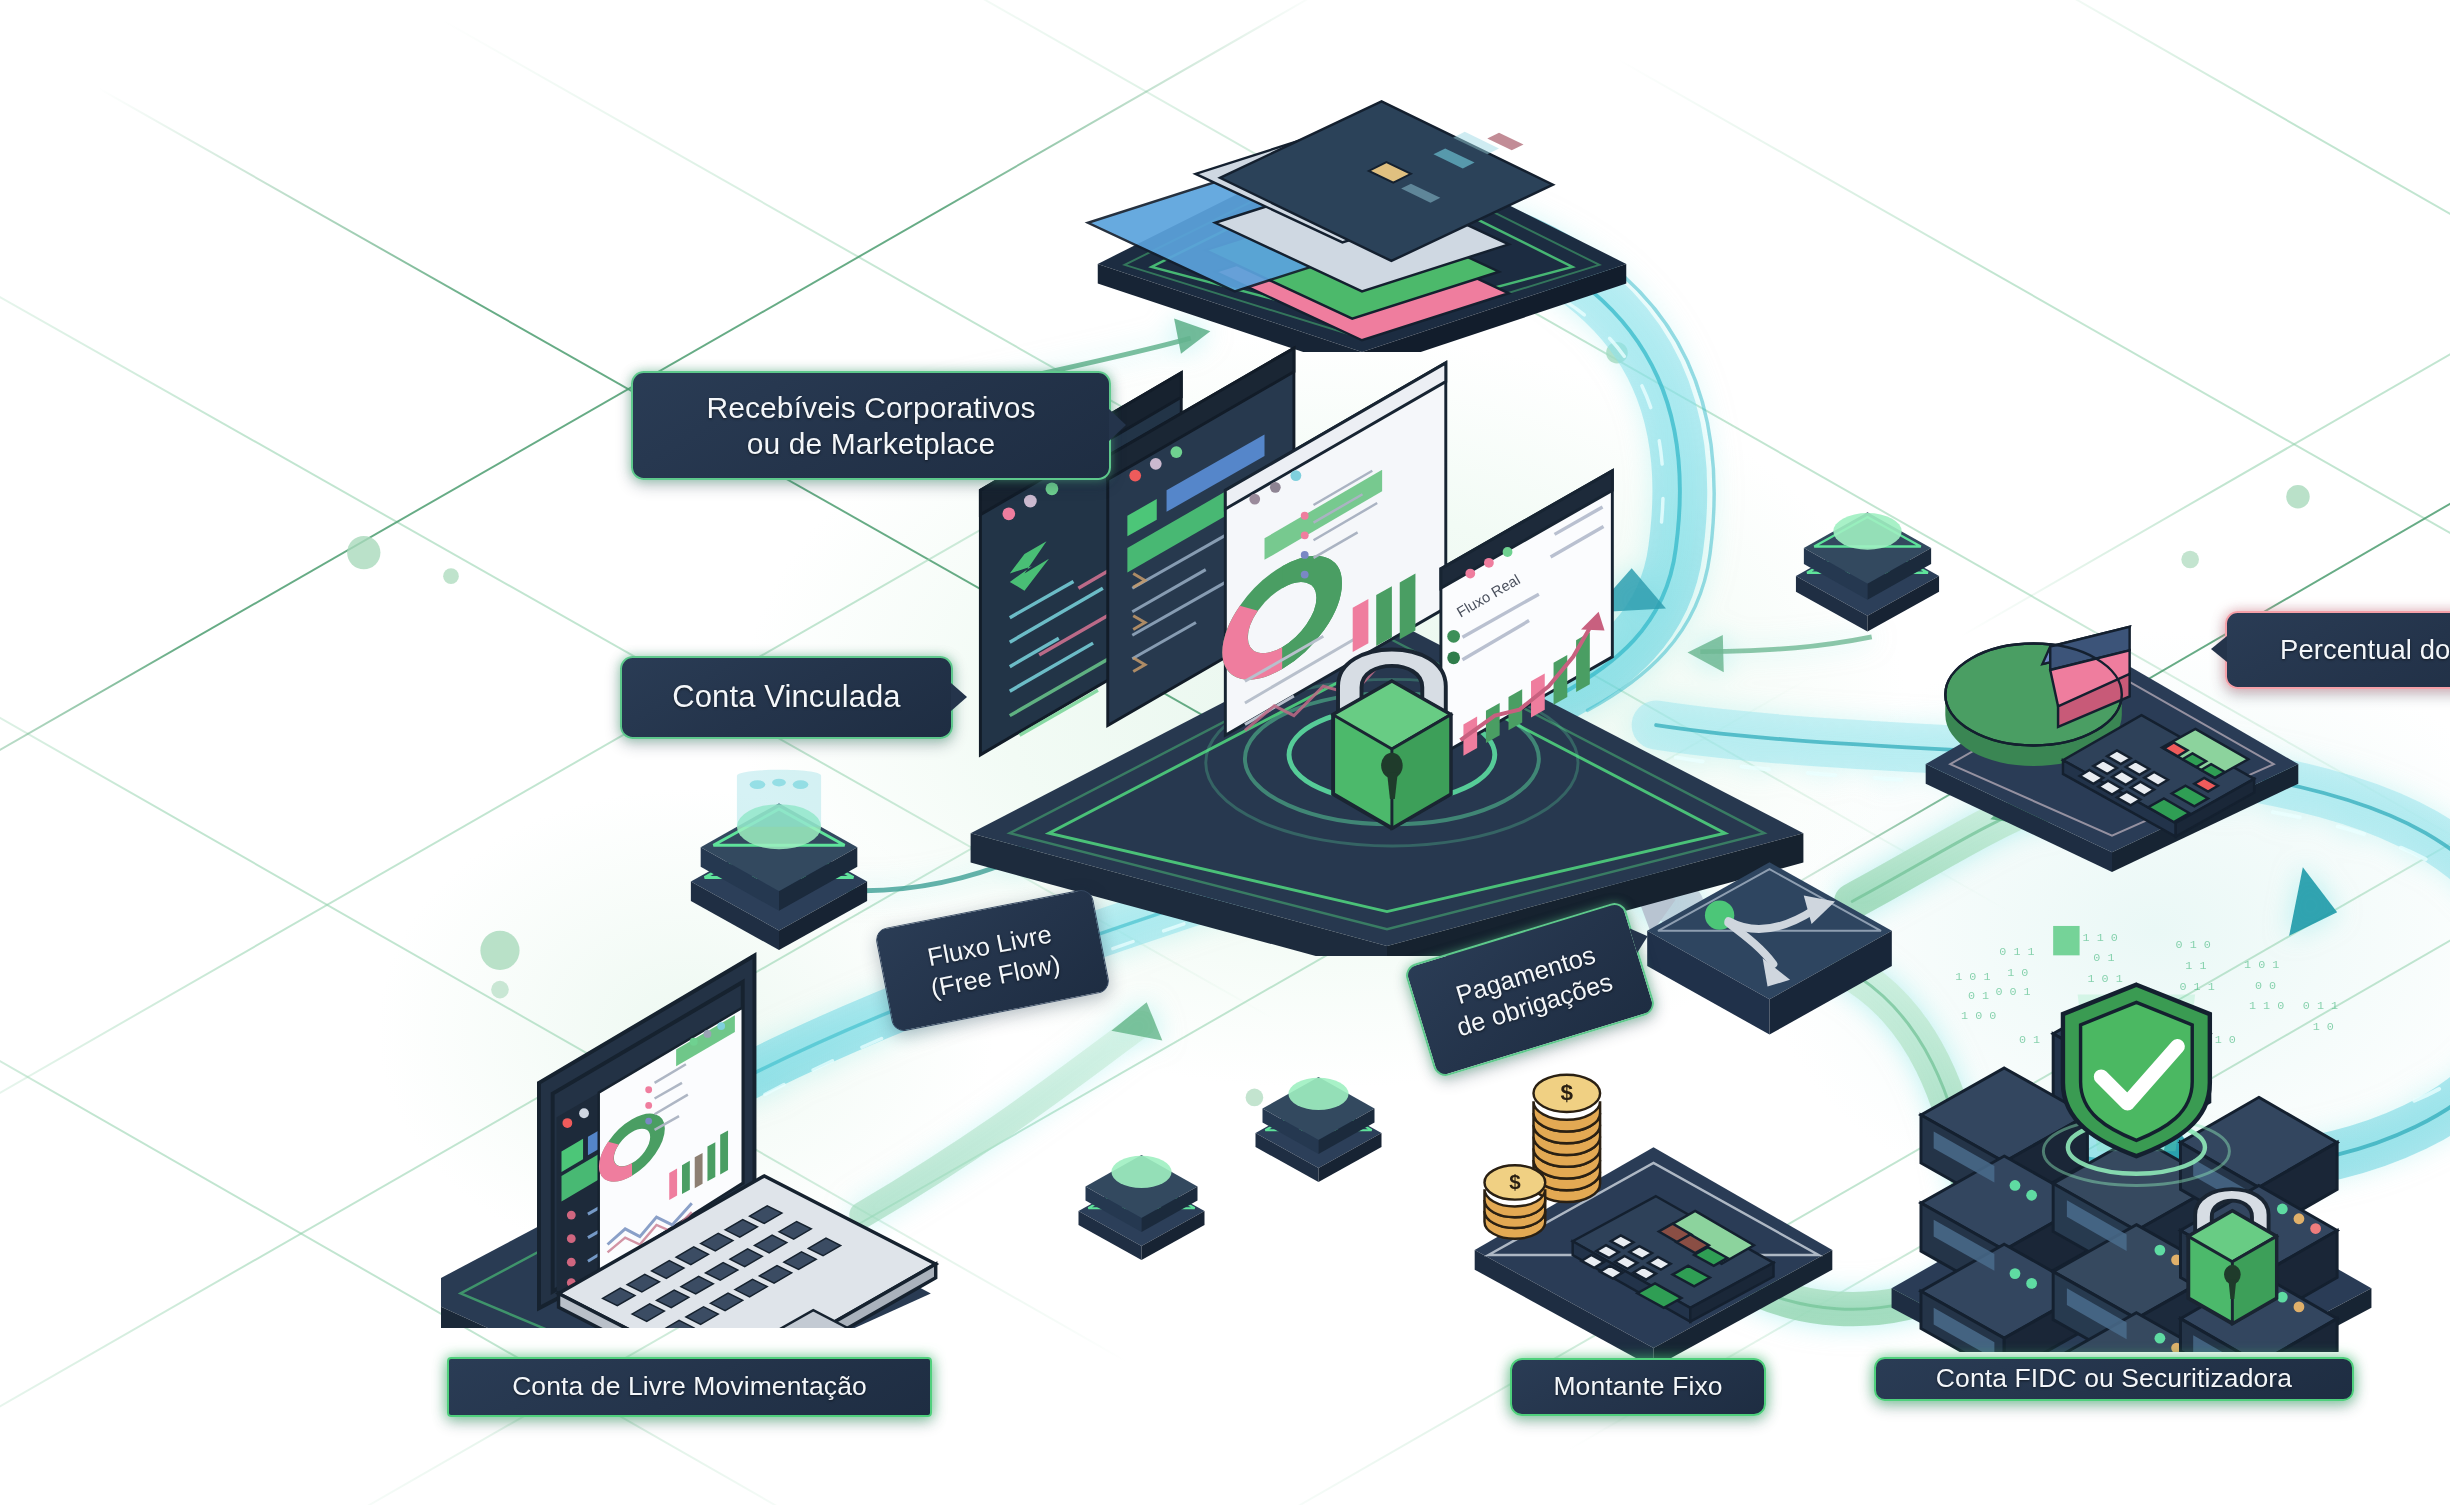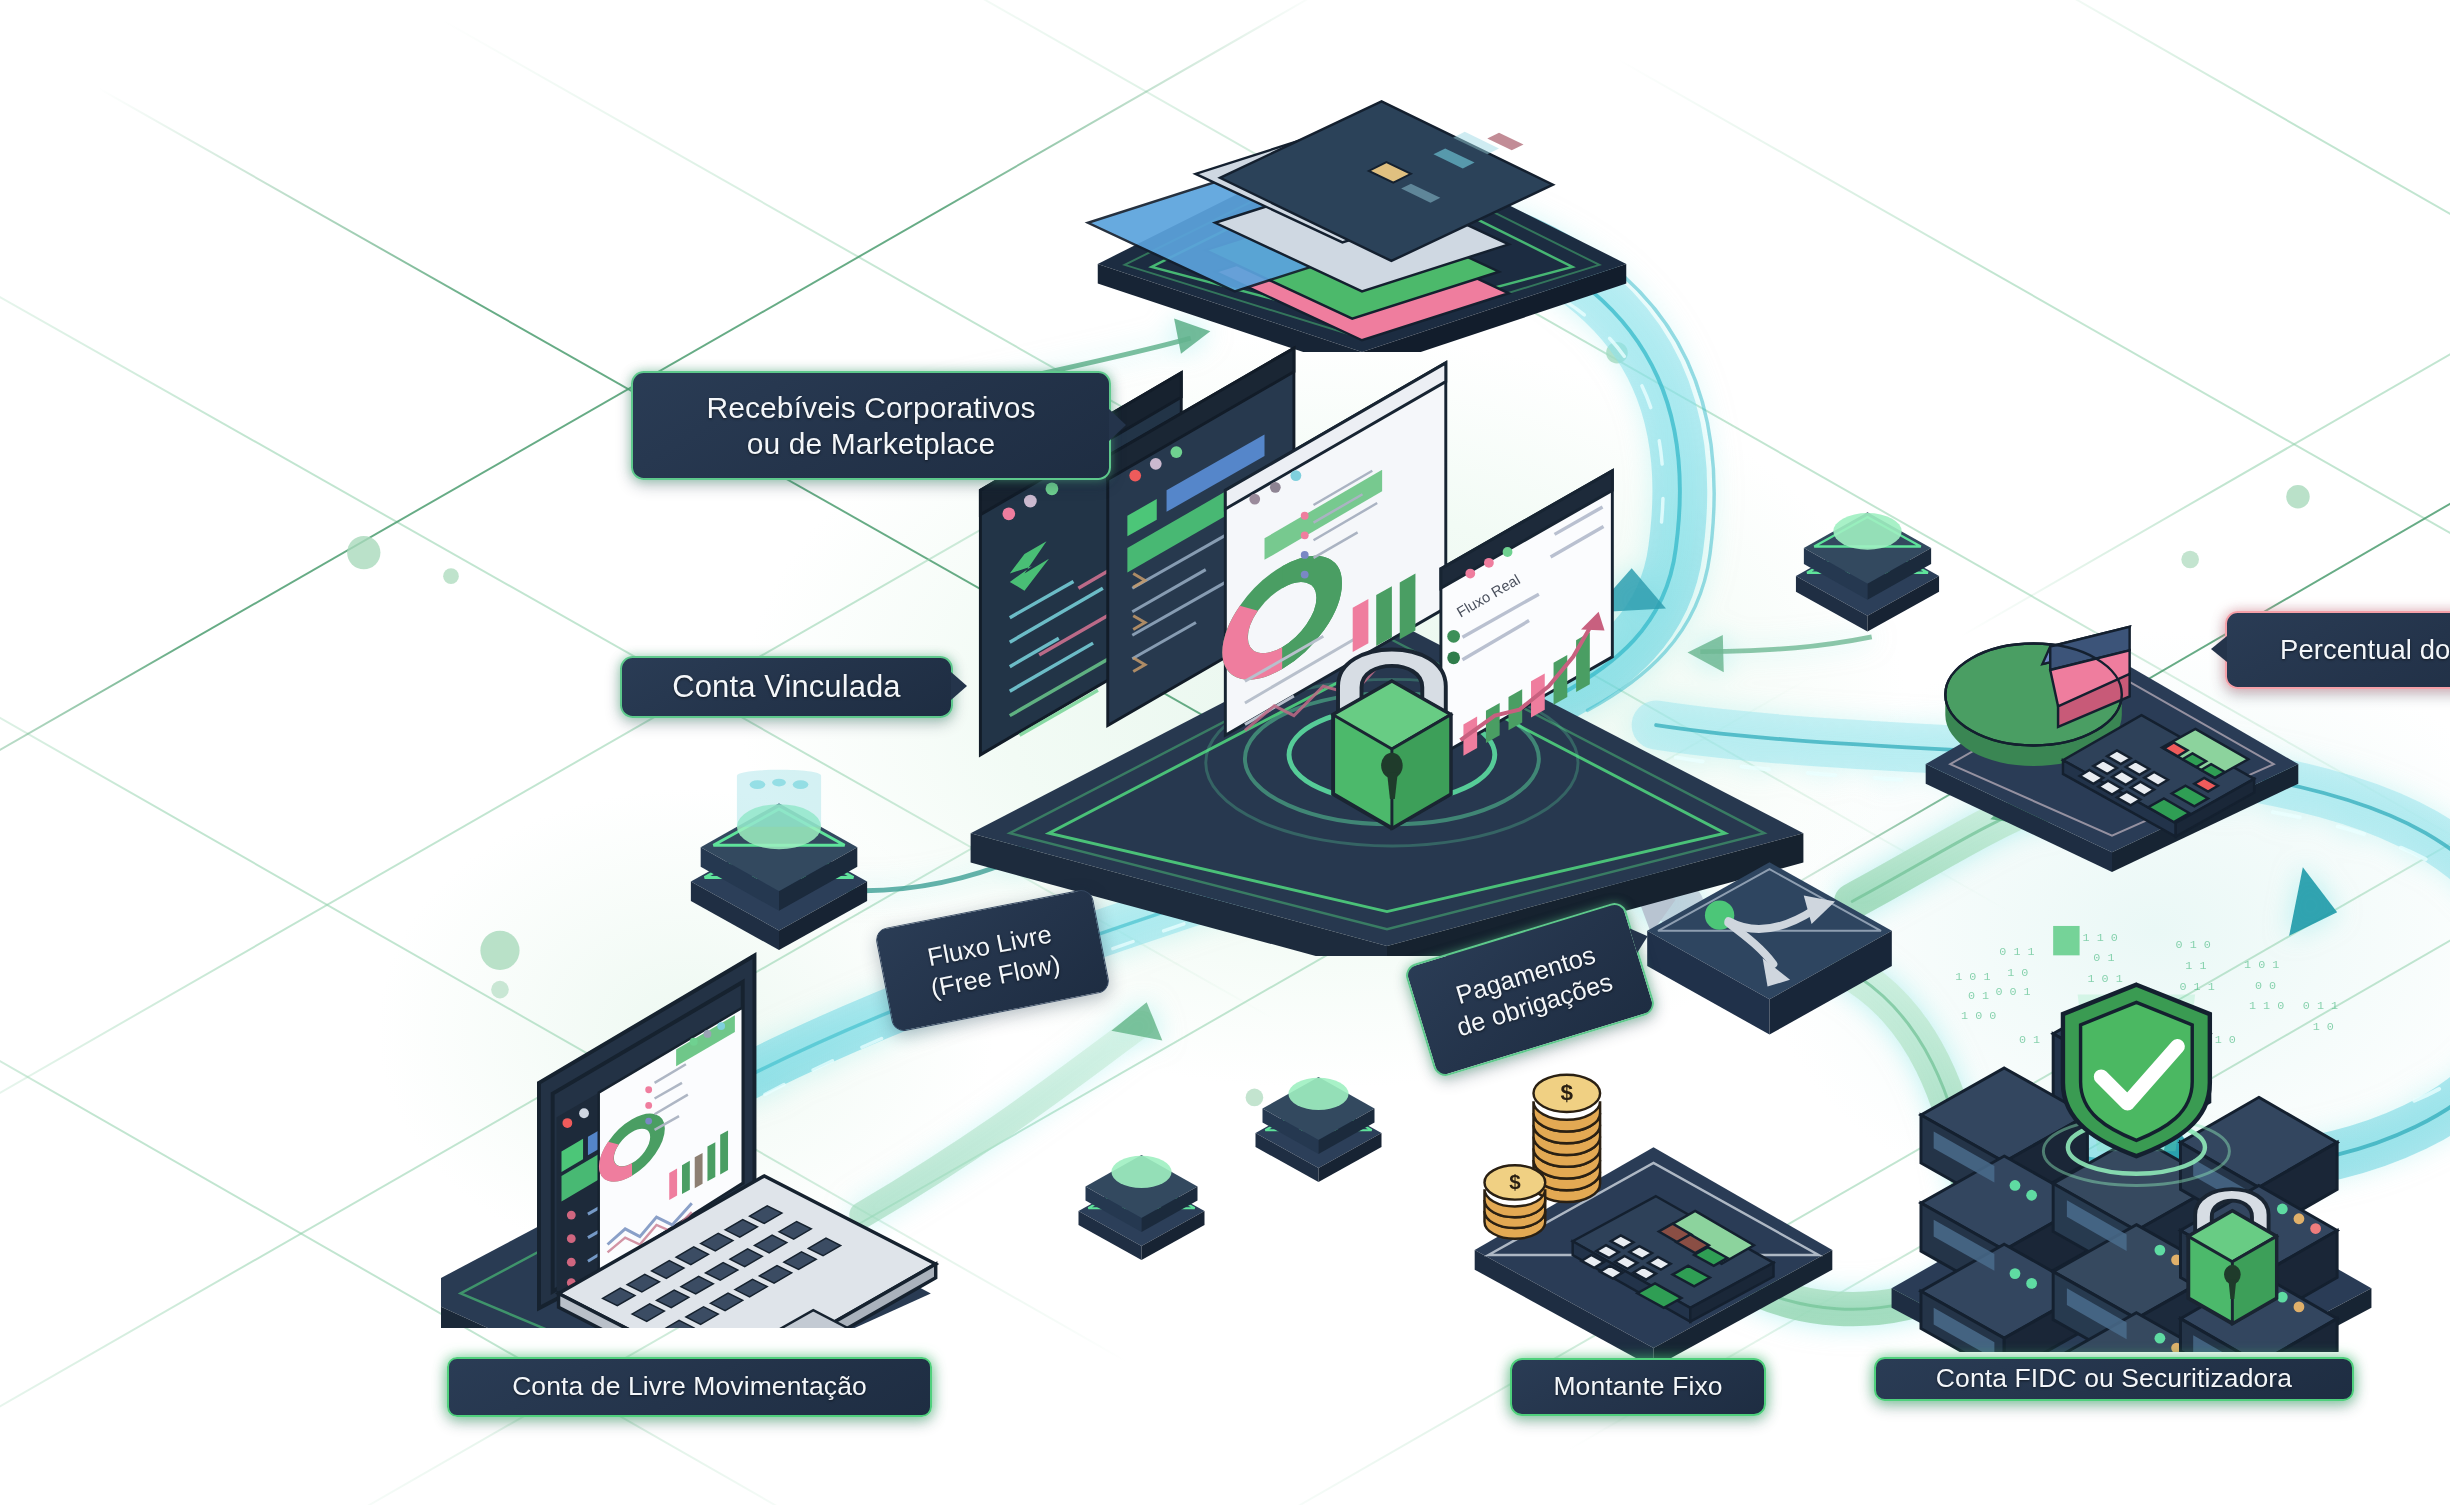--- a/index.html
+++ b/index.html
@@ -755,42 +755,42 @@
     <polygon points="370,170 210,260 210,300 370,210" fill="#1b2a3c"></polygon>
     <ellipse cx="210" cy="128" rx="86" ry="46" fill="#9ef0c1" opacity=".9"></ellipse>
   </svg>
 
   <div class="badge greensoft" style="left:631px;top:371px;width:480px;height:109px;font-size:30px;text-align:center;">
     <span>Recebíveis Corporativos
 ou de Marketplace</span>
     <span class="tail" style="right:-16.7px;top:50%;margin-top:-16.7px;border-top:16.7px solid transparent;border-bottom:16.7px solid transparent;border-left:17.6px solid #24344b;"></span>
   </div>
 
-  <div class="badge greensoft" style="left:620px;top:656px;width:333px;height:62px;font-size:31px;">
+  <div class="badge greensoft" style="left:620px;top:656px;width:333px;height:83px;font-size:31px;">
     <span>Conta Vinculada</span>
     <span class="tail" style="right:-15.7px;top:50%;margin-top:-14.7px;border-top:14.7px solid transparent;border-bottom:14.7px solid transparent;border-left:16.7px solid #24344b;"></span>
   </div>
 
   <div class="badge plain" style="left:882px;top:908px;width:221px;height:105px;font-size:25.5px;transform:rotate(-11deg);">
     <span>Fluxo Livre
 (Free Flow)</span>
   </div>
 
   <div class="badge greensoft" style="left:1415px;top:931px;width:230px;height:117px;font-size:25.5px;transform:rotate(-17deg);">
     <span>Pagamentos
 de obrigações</span>
     <span class="tail" style="right:-14.7px;top:24%;border-top:13.7px solid transparent;border-bottom:13.7px solid transparent;border-left:15.7px solid #24344b;"></span>
   </div>
 
   <div class="badge pink" style="left:2225px;top:611px;width:377px;height:78px;font-size:27.4px;">
     <span>Percentual do volume</span>
     <span class="tail" style="left:-15.7px;top:50%;margin-top:-13.7px;border-top:13.7px solid transparent;border-bottom:13.7px solid transparent;border-right:16.7px solid #24344b;"></span>
   </div>
 
-  <div class="badge green" style="left:447px;top:1357px;width:485px;height:60px;font-size:26.5px;border-radius:10px;">
+  <div class="badge green" style="left:447px;top:1357px;width:485px;height:60px;font-size:26.5px;border-radius:4px;">
     <span>Conta de Livre Movimentação</span>
   </div>
 
   <div class="badge green" style="left:1510px;top:1358px;width:256px;height:58px;font-size:26.5px;border-radius:12px;">
     <span>Montante Fixo</span>
   </div>
 
   <div class="badge green" style="left:1874px;top:1357px;width:480px;height:44px;font-size:26.5px;border-radius:10.8px;">
     <span>Conta FIDC ou Securitizadora</span>
   </div>

